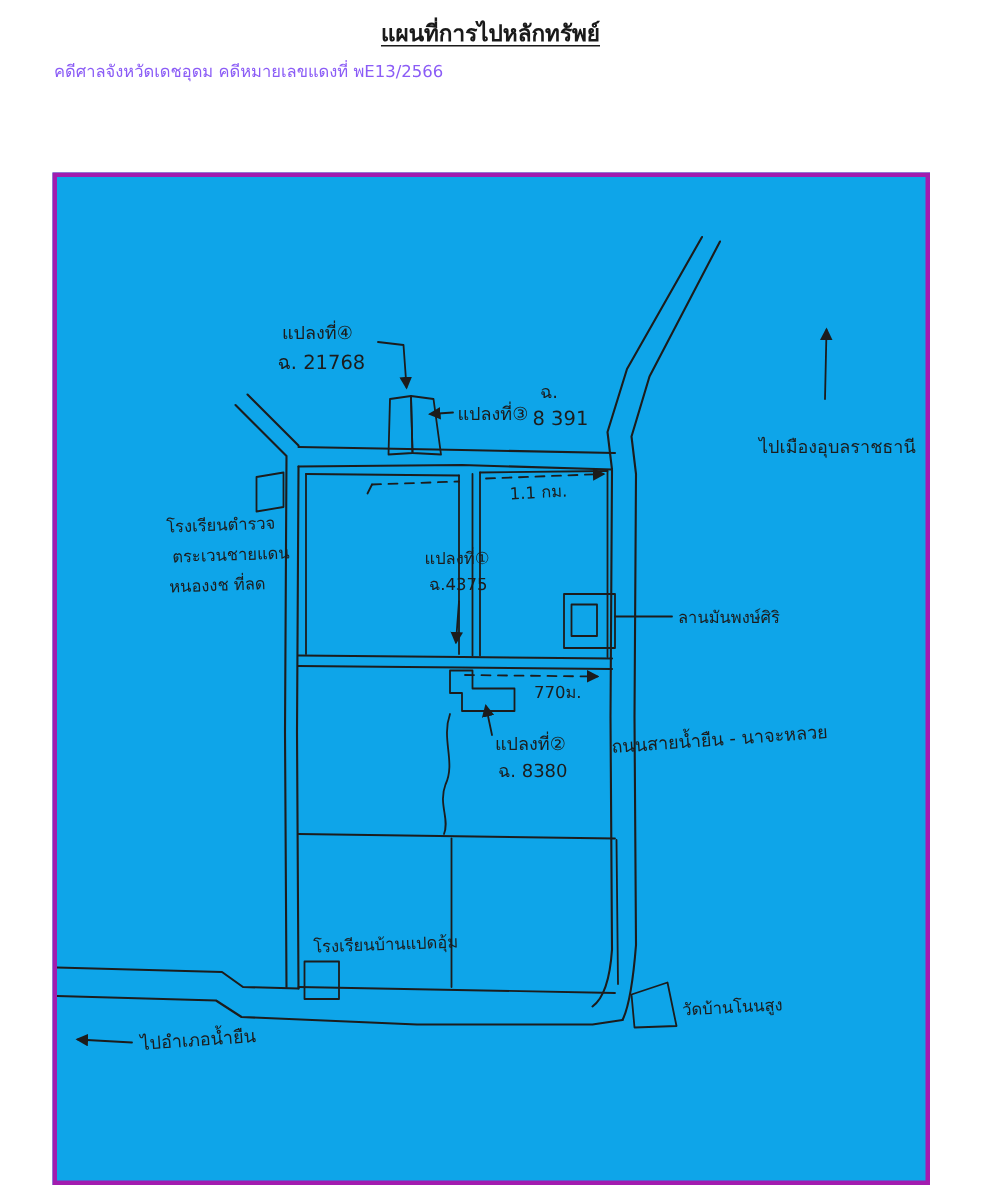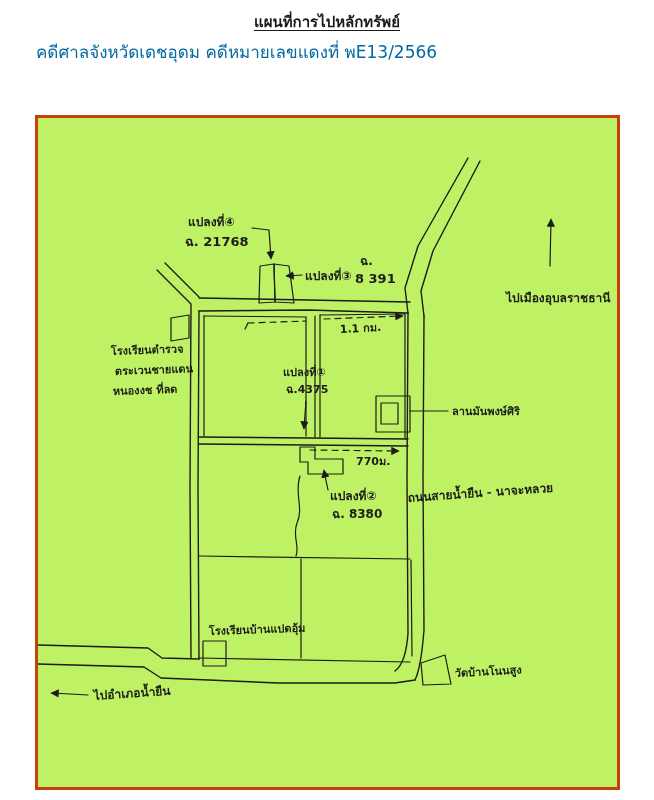--- a/index.html
+++ b/index.html
@@ -13,32 +13,31 @@
   }
   .doc-title{
     position:absolute;top:10px;left:0;width:100%;
     text-align:center;
     font-size:15px;font-weight:bold;color:#1a1a1a;
     text-decoration:underline;
     text-underline-offset:3px;
   }
   .doc-line1{
     position:absolute;top:38px;left:36px;
-    font-size:17px;color:#0369a1;white-space:nowrap;
+    font-size:11px;color:#8b5cf6;white-space:nowrap;
   }
   .doc-line2{
     position:absolute;top:60px;left:36px;
     font-size:12.5px;color:#2b2b2b;white-space:nowrap;
   }
   .map-box{
     position:absolute;left:35px;top:115px;
     width:579px;height:669px;
-    border:3px solid #c2410c;
-    background:#bef264;
-    font-weight:bold;
+    border:3px solid #a21caf;
+    background:#0ea5e9;
   }
   .map-box svg{display:block;width:100%;height:100%;}
   .ink{stroke:#1c1c1c;fill:none;stroke-width:1.4;stroke-linecap:round;stroke-linejoin:round;}
   .thin{stroke-width:1.2;}
   .dash{stroke-dasharray:6 5;}
   .hw{
     font-family:"DejaVu Sans","Liberation Sans",sans-serif;
     font-size:12px;fill:#1c1c1c;
   }
   .hw-sm{font-size:11px;}

